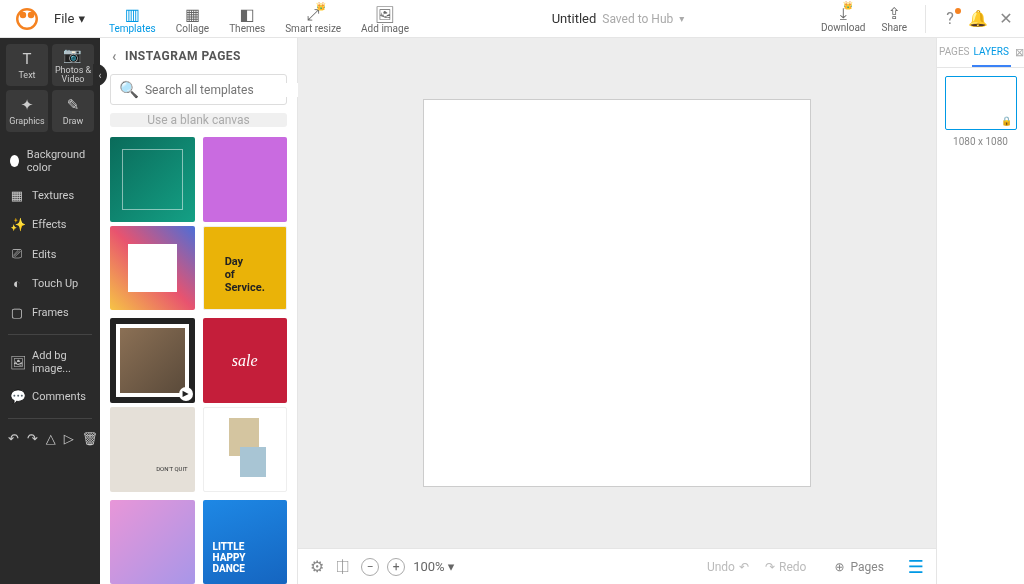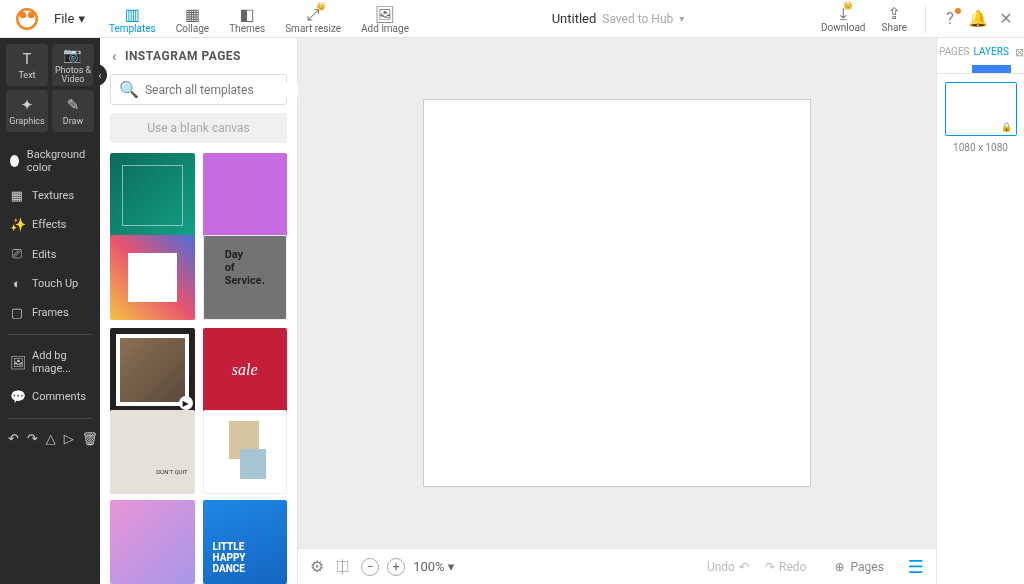--- a/index.html
+++ b/index.html
@@ -38,29 +38,29 @@
 .rail-hr { height: 1px; background: #444; margin: 4px 8px; }
 .rail-bottom { display: flex; gap: 8px; padding: 8px; color: #ccc; }
 .rail-bottom span { font-size: 13px; cursor: pointer; }
 .rail-collapse { position: absolute; top: 26px; right: -7px; width: 14px; height: 22px; background: #2a2a2a; border-radius: 0 11px 11px 0; display: flex; align-items: center; justify-content: center; color: #ccc; font-size: 10px; cursor: pointer; }
 
 .templates-panel { width: 198px; background: #fff; border-right: 1px solid #e5e5e5; display: flex; flex-direction: column; }
 .tp-header { display: flex; align-items: center; gap: 8px; padding: 10px 12px; font-size: 12px; font-weight: 700; color: #555; letter-spacing: 0.5px; }
 .tp-back { cursor: pointer; font-size: 14px; color: #888; }
 .tp-search { margin: 0 10px 8px; border: 1px solid #ddd; border-radius: 3px; display: flex; align-items: center; padding: 5px 8px; gap: 6px; }
 .tp-search input { border: none; outline: none; flex: 1; font-size: 12px; color: #333; }
-.tp-blank { margin: 0 10px 10px; background: #f0f0f0; color: #aaa; text-align: center; font-size: 12px; padding: 8px; border-radius: 3px; cursor: pointer; }
+.tp-blank { margin: 0 10px 10px; background: #f0f0f0; color: #aaa; text-align: center; font-size: 12px; border-radius: 3px; cursor: pointer; }
 .tp-grid { flex: 1; overflow: hidden; padding: 0 10px; display: grid; grid-template-columns: 1fr 1fr; gap: 8px; align-content: start; }
 .tp-thumb { aspect-ratio: 1/1; border-radius: 2px; cursor: pointer; background: #ccc; position: relative; display: flex; align-items: center; justify-content: center; font-size: 9px; color: #fff; overflow: hidden; }
 .t1 { background: linear-gradient(135deg,#0a6b5a,#14a085); }
 .t1::after{content:"";position:absolute;inset:12px;border:1px solid rgba(255,255,255,.5);}
 .t2 { background: #c96be0; }
 .t3 { background: linear-gradient(45deg,#f6c445,#e8536f,#4b6ed8); }
 .t3::after{content:"";position:absolute;inset:18px;background:#fff;}
-.t4 { background: #737373; border:1px solid #eee; color: #222; font-weight: 700; font-size: 11px; align-items: flex-start; padding: 12px 8px; text-align: left; }
+.t4 { background: #eab308; border:1px solid #eee; color: #222; font-weight: 700; font-size: 11px; align-items: flex-start; padding: 28px 8px; text-align: left; }
 .t5 { background: #222; }
 .t5::after{content:"";position:absolute;inset:6px;background:linear-gradient(135deg,#8b7055,#5a4a3a);border:4px solid #fff;}
 .t5 .play{position:absolute;bottom:2px;right:2px;width:14px;height:14px;background:#fff;border-radius:50%;z-index:2;display:flex;align-items:center;justify-content:center;color:#222;font-size:8px;}
 .t6 { background: #c41e3a; }
 .t6 span{font-style:italic;font-family:cursive;font-size:16px;}
 .t7 { background: #e5e0d8; display:grid; grid-template-columns:1fr 1fr; grid-template-rows:1fr 1fr; gap:2px; padding:4px;}
 .t7 div{background:#b8a890;}
 .t7 div:nth-child(4){background:#e5e0d8;color:#333;font-size:6px;display:flex;align-items:center;justify-content:center;}
 .t8 { background: #fff; border:1px solid #eee;}
 .t8::before{content:"";position:absolute;top:10px;left:25px;width:30px;height:38px;background:#d4c5a0;}
@@ -79,21 +79,21 @@
 .cf-zoom .zbtn { width: 18px; height: 18px; border: 1px solid #aaa; border-radius: 50%; display: flex; align-items: center; justify-content: center; font-size: 12px; cursor: pointer; }
 .cf-spacer { flex: 1; }
 .cf-undo { display: flex; gap: 16px; color: #bbb; font-size: 12px; }
 .cf-undo span { display: flex; gap: 4px; cursor: pointer; }
 .cf-pages { display: flex; align-items: center; gap: 6px; color: #888; font-size: 12px; cursor: pointer; margin-left: 16px; }
 .cf-layers-btn { margin-left: 12px; color: #0099e5; font-size: 18px; cursor: pointer; }
 
 .right-panel { width: 88px; background: #fff; border-left: 1px solid #e5e5e5; display: flex; flex-direction: column; }
 .rp-tabs { display: flex; border-bottom: 1px solid #e5e5e5; font-size: 10px; }
 .rp-tab { flex: 1; text-align: center; padding: 8px 2px; cursor: pointer; color: #aaa; }
-.rp-tab.active { color: #0099e5; border-bottom: 8px solid #3b82f6; }
+.rp-tab.active { color: #0099e5; border-bottom: 2px solid #3b82f6; }
 .rp-close { padding: 8px 4px; color: #aaa; cursor: pointer; font-size: 11px; }
 .rp-body { padding: 8px; }
 .rp-layer-thumb { width: 72px; height: 54px; border: 1px solid #0099e5; background: #fff; border-radius: 2px; position: relative; cursor: pointer; }
 .rp-lock { position: absolute; bottom: 3px; right: 3px; font-size: 9px; color: #888; }
 .rp-dims { font-size: 10px; color: #888; text-align: center; margin-top: 6px; }
 </style>
 </head>
 <body>
 
 <div class="topbar">

